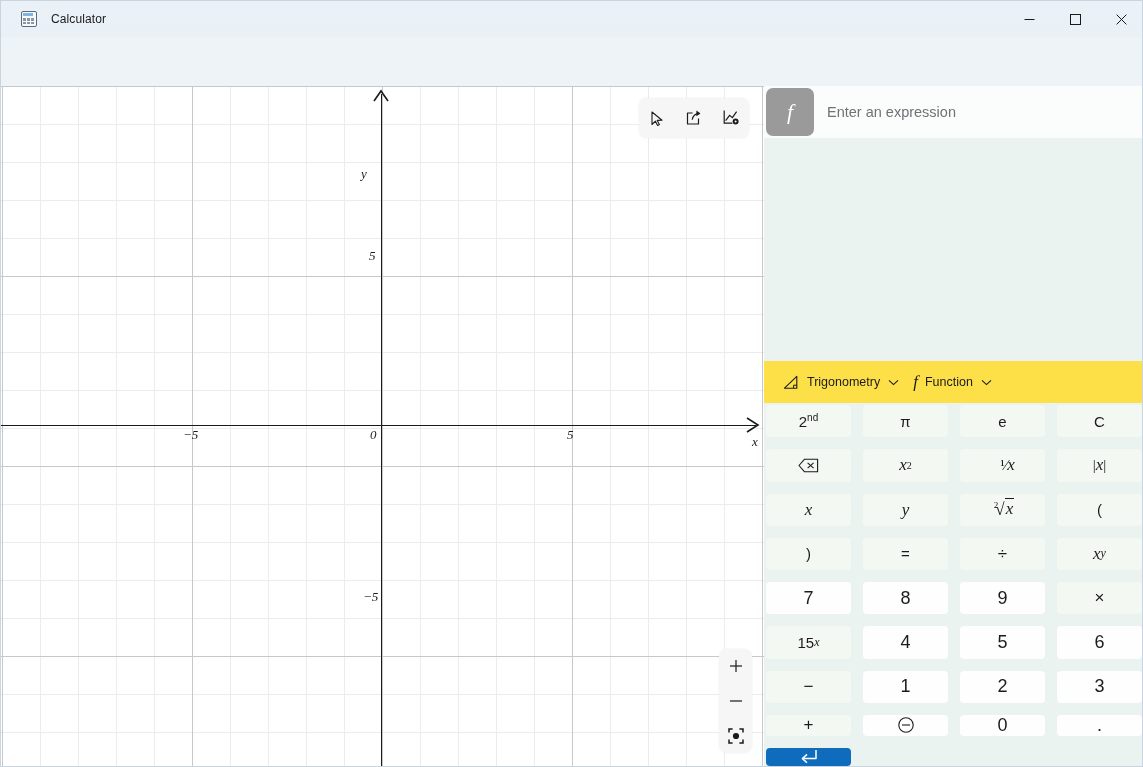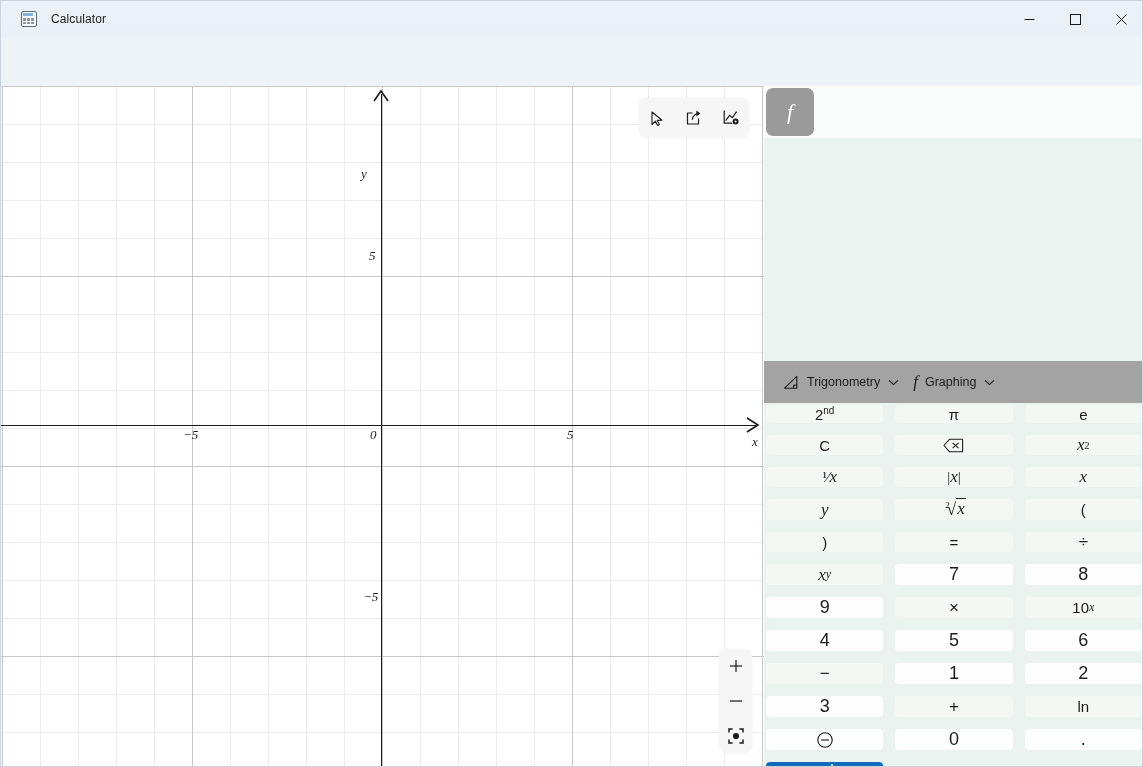--- a/index.html
+++ b/index.html
@@ -178,38 +178,38 @@
   .expr-input::placeholder { color:#6f7276; opacity:1; }
   .expr-blank {
     position:absolute; top:52px; left:0; width:380px; height:223px;
     background:#eaf3ef;
   }
 
   
   .cat-bar {
     position:absolute; top:275px; left:0;
     width:380px; height:42px;
-    background:#a3a3a3;
+    background:#fde047;
     display:flex; align-items:center;
   }
   .cat-item {
     display:flex; align-items:center; gap:7px;
     height:34px; padding:0 7px; border-radius:4px;
     font-size:12.5px; color:#1b1b1b;
   }
   .cat-item:first-child { margin-left:12px; }
   .cat-item .chev { margin-left:1px; }
   .cat-item svg { display:block; }
 
   
   .keypad {
     position:absolute; top:317px; left:0;
     width:380px; height:365px;
     display:grid;
-    grid-template-columns: repeat(3, 1fr);
+    grid-template-columns: repeat(4, 1fr);
     grid-template-rows: repeat(7, 1fr);
     gap: 12px;
     padding: 2px;
     background:#eaf3ef;
   }
   .key {
     display:flex; align-items:center; justify-content:center;
     border-radius:4px;
     font-size:15px; color:#1b1b1b;
     user-select:none;
@@ -332,41 +332,42 @@
           <circle cx="8" cy="8" r="3.1" fill="#1b1b1b"></circle>
         </svg>
       </div>
     </div>
   </div>
 
   <div class="right-pane">
 
     <div class="expr-row">
       <div class="fx-badge">f</div>
+      <input class="expr-input" type="text" placeholder="Enter an expression" style="">
     </div>
 
     <div class="expr-blank"></div>
 
     <div class="cat-bar">
 
       <div class="cat-item">
         <svg width="17" height="15" viewBox="0 0 17 15">
           <path d="M1.5 13.2 L13.8 13.2 L13.8 1.4 Z" fill="none" stroke="#1b1b1b" stroke-width="1.1" stroke-linejoin="round"></path>
           <path d="M10.6 13.2 L10.6 10.2 L13.8 10.2" fill="none" stroke="#1b1b1b" stroke-width="1"></path>
         </svg>
         <span>Trigonometry</span>
         <svg class="chev" width="11" height="7" viewBox="0 0 11 7">
           <path d="M1 1.3 L5.5 5.6 L10 1.3" fill="none" stroke="#1b1b1b" stroke-width="1.1"></path>
         </svg>
       </div>
 
 
       <div class="cat-item">
         <span style="font-family:'Liberation Serif',serif; font-style:italic; font-size:17px;">f</span>
-        <span>Graphing</span>
+        <span>Function</span>
         <svg class="chev" width="11" height="7" viewBox="0 0 11 7">
           <path d="M1 1.3 L5.5 5.6 L10 1.3" fill="none" stroke="#1b1b1b" stroke-width="1.1"></path>
         </svg>
       </div>
     </div>
 
     <div class="keypad">
 
       <div class="key fn">
           <span>2<span class="sup">nd</span></span>
@@ -414,34 +415,33 @@
       <div class="key fn">
           <span class="it">x</span>
           <span class="it-sm sup">y</span>
         </div>
       <div class="key num">7</div>
       <div class="key num">8</div>
       <div class="key num">9</div>
       <div class="key op">×</div>
 
       <div class="key fn">
-          <span>10</span>
+          <span>15</span>
           <span class="it-sm sup">x</span>
         </div>
       <div class="key num">4</div>
       <div class="key num">5</div>
       <div class="key num">6</div>
       <div class="key op">−</div>
 
       <div class="key num">1</div>
       <div class="key num">2</div>
       <div class="key num">3</div>
       <div class="key op">+</div>
 
-      <div class="key fn">ln</div>
       <div class="key num">
         <svg width="20" height="20" viewBox="0 0 20 20">
           <circle cx="10" cy="10" r="7.2" fill="none" stroke="#1b1b1b" stroke-width="1.1"></circle>
           <line x1="6" y1="10" x2="14" y2="10" stroke="#1b1b1b" stroke-width="1.1"></line>
         </svg>
       </div>
       <div class="key num">0</div>
       <div class="key num">.</div>
       <div class="key enter">
         <svg width="20" height="18" viewBox="0 0 20 18">

